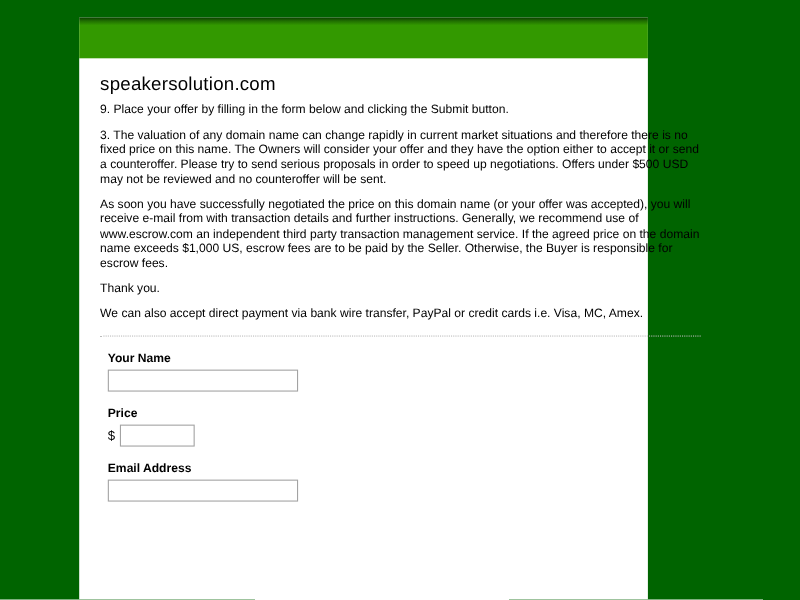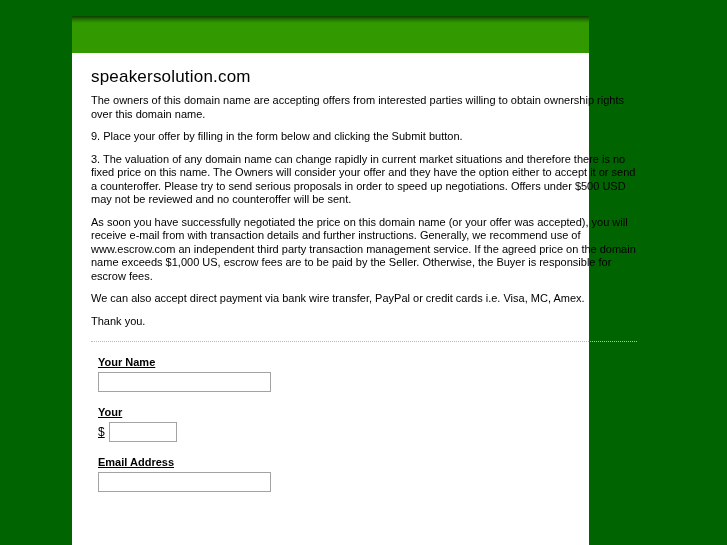--- a/index.html
+++ b/index.html
@@ -42,21 +42,20 @@
   }
   .divider{
     border:none;
     border-top:1px dotted #bbbbbb;
     margin:13px 0 14px 0;
     width:546px;
   }
   .offer-form{
     margin-left:7px;
     font-size:11px;
-    text-decoration:underline;
   }
   .field{margin-bottom:14px;}
   .field-label{
     display:block;
     font-weight:bold;
     font-size:11px;
     margin-bottom:4px;
   }
   input.text-input{
     width:165px;
@@ -81,37 +80,36 @@
   }
 </style>
 </head>
 <body>
 
 <div class="page">
   <div class="header-bar"></div>
   <div class="content">
     <h1 class="page-title">speakersolution.com</h1>
 
-    <p>The owners of this domain name are accepting offers from interested parties willing to obtain ownership rights over this domain name.</p>
     <p>9. Place your offer by filling in the form below and clicking the Submit button.</p>
     <p>3. The valuation of any domain name can change rapidly in current market situations and therefore there is no fixed price on this name. The Owners will consider your offer and they have the option either to accept it or send a counteroffer. Please try to send serious proposals in order to speed up negotiations. Offers under $500 USD may not be reviewed and no counteroffer will be sent.</p>
     <p>As soon you have successfully negotiated the price on this domain name (or your offer was accepted), you will receive e-mail from with transaction details and further instructions. Generally, we recommend use of www.escrow.com an independent third party transaction management service. If the agreed price on the domain name exceeds $1,000 US, escrow fees are to be paid by the Seller. Otherwise, the Buyer is responsible for escrow fees.</p>
+    <p>Thank you.</p>
     <p>We can also accept direct payment via bank wire transfer, PayPal or credit cards i.e. Visa, MC, Amex.</p>
-    <p>Thank you.</p>
 
     <hr class="divider">
 
     <form class="offer-form">
       <div class="field">
         <label class="field-label">Your Name</label>
         <input type="text" class="text-input" value="" style="">
       </div>
 
       <div class="field">
-        <label class="field-label">Your</label>
+        <label class="field-label">Price</label>
         <div class="price-row">
           <span class="currency">$</span>
           <input type="text" class="text-input price-input" value="" style="">
         </div>
       </div>
 
       <div class="field">
         <label class="field-label">Email Address</label>
         <input type="text" class="text-input" value="" style="">
       </div>

